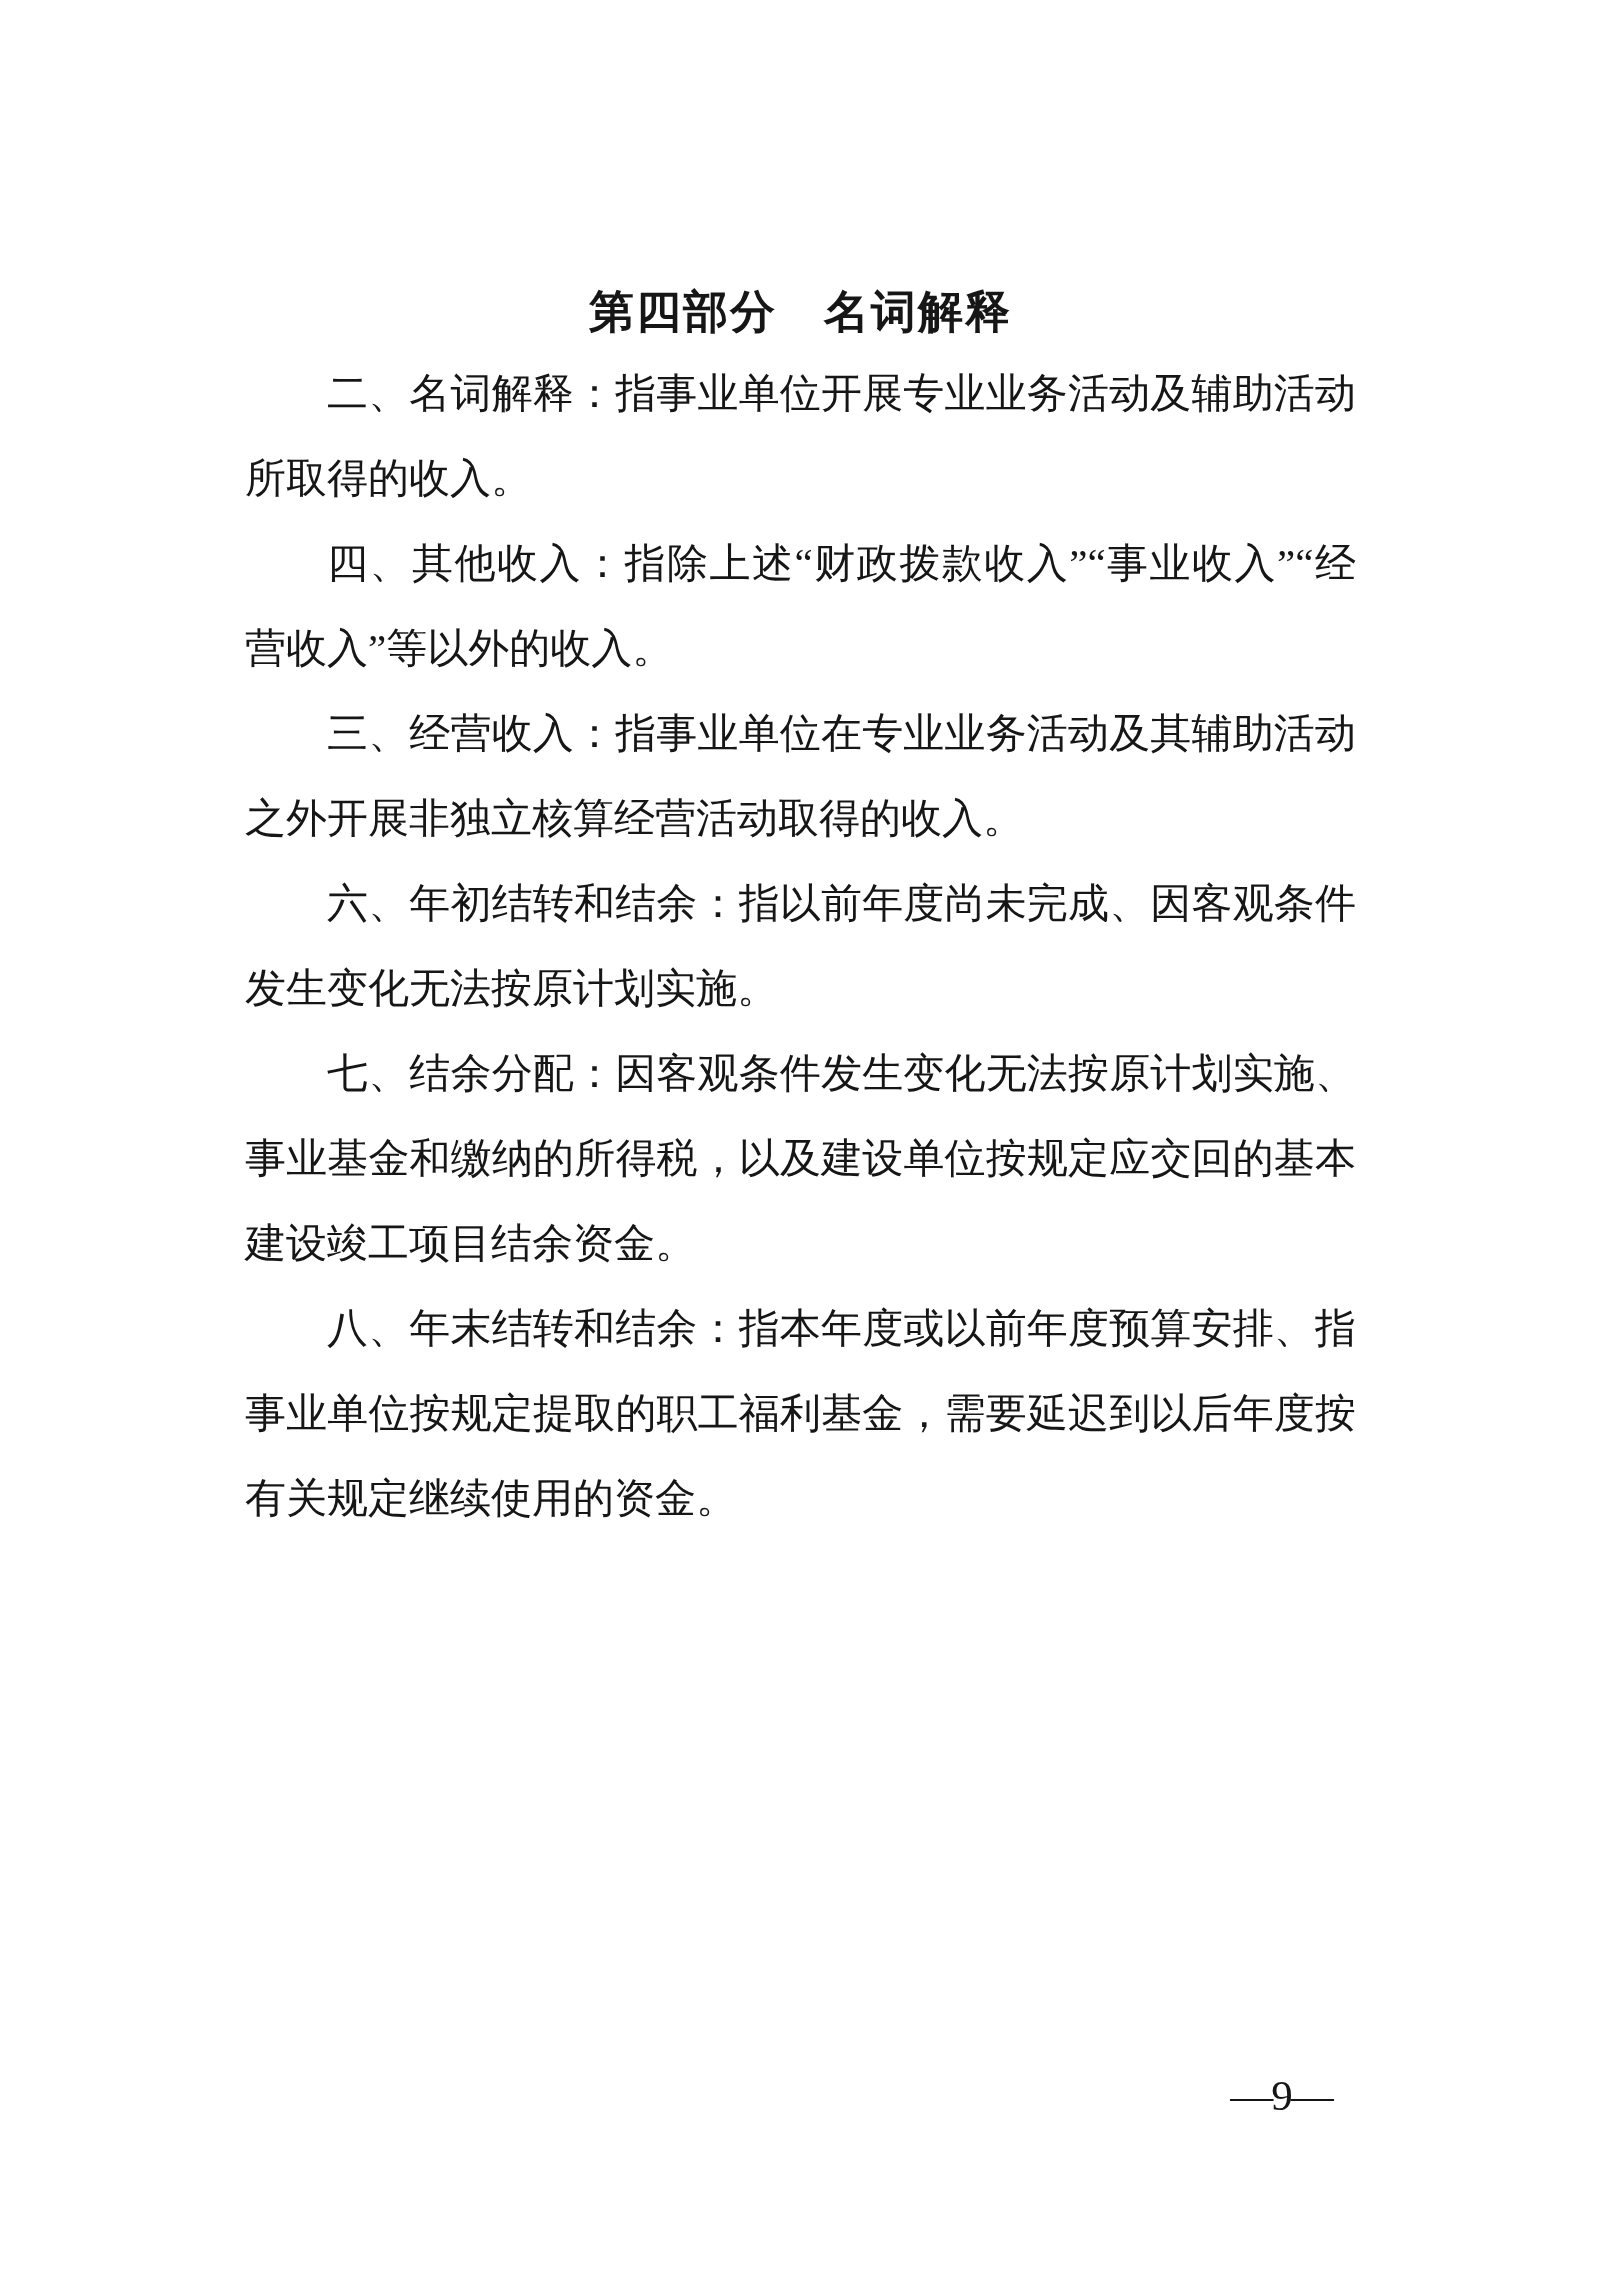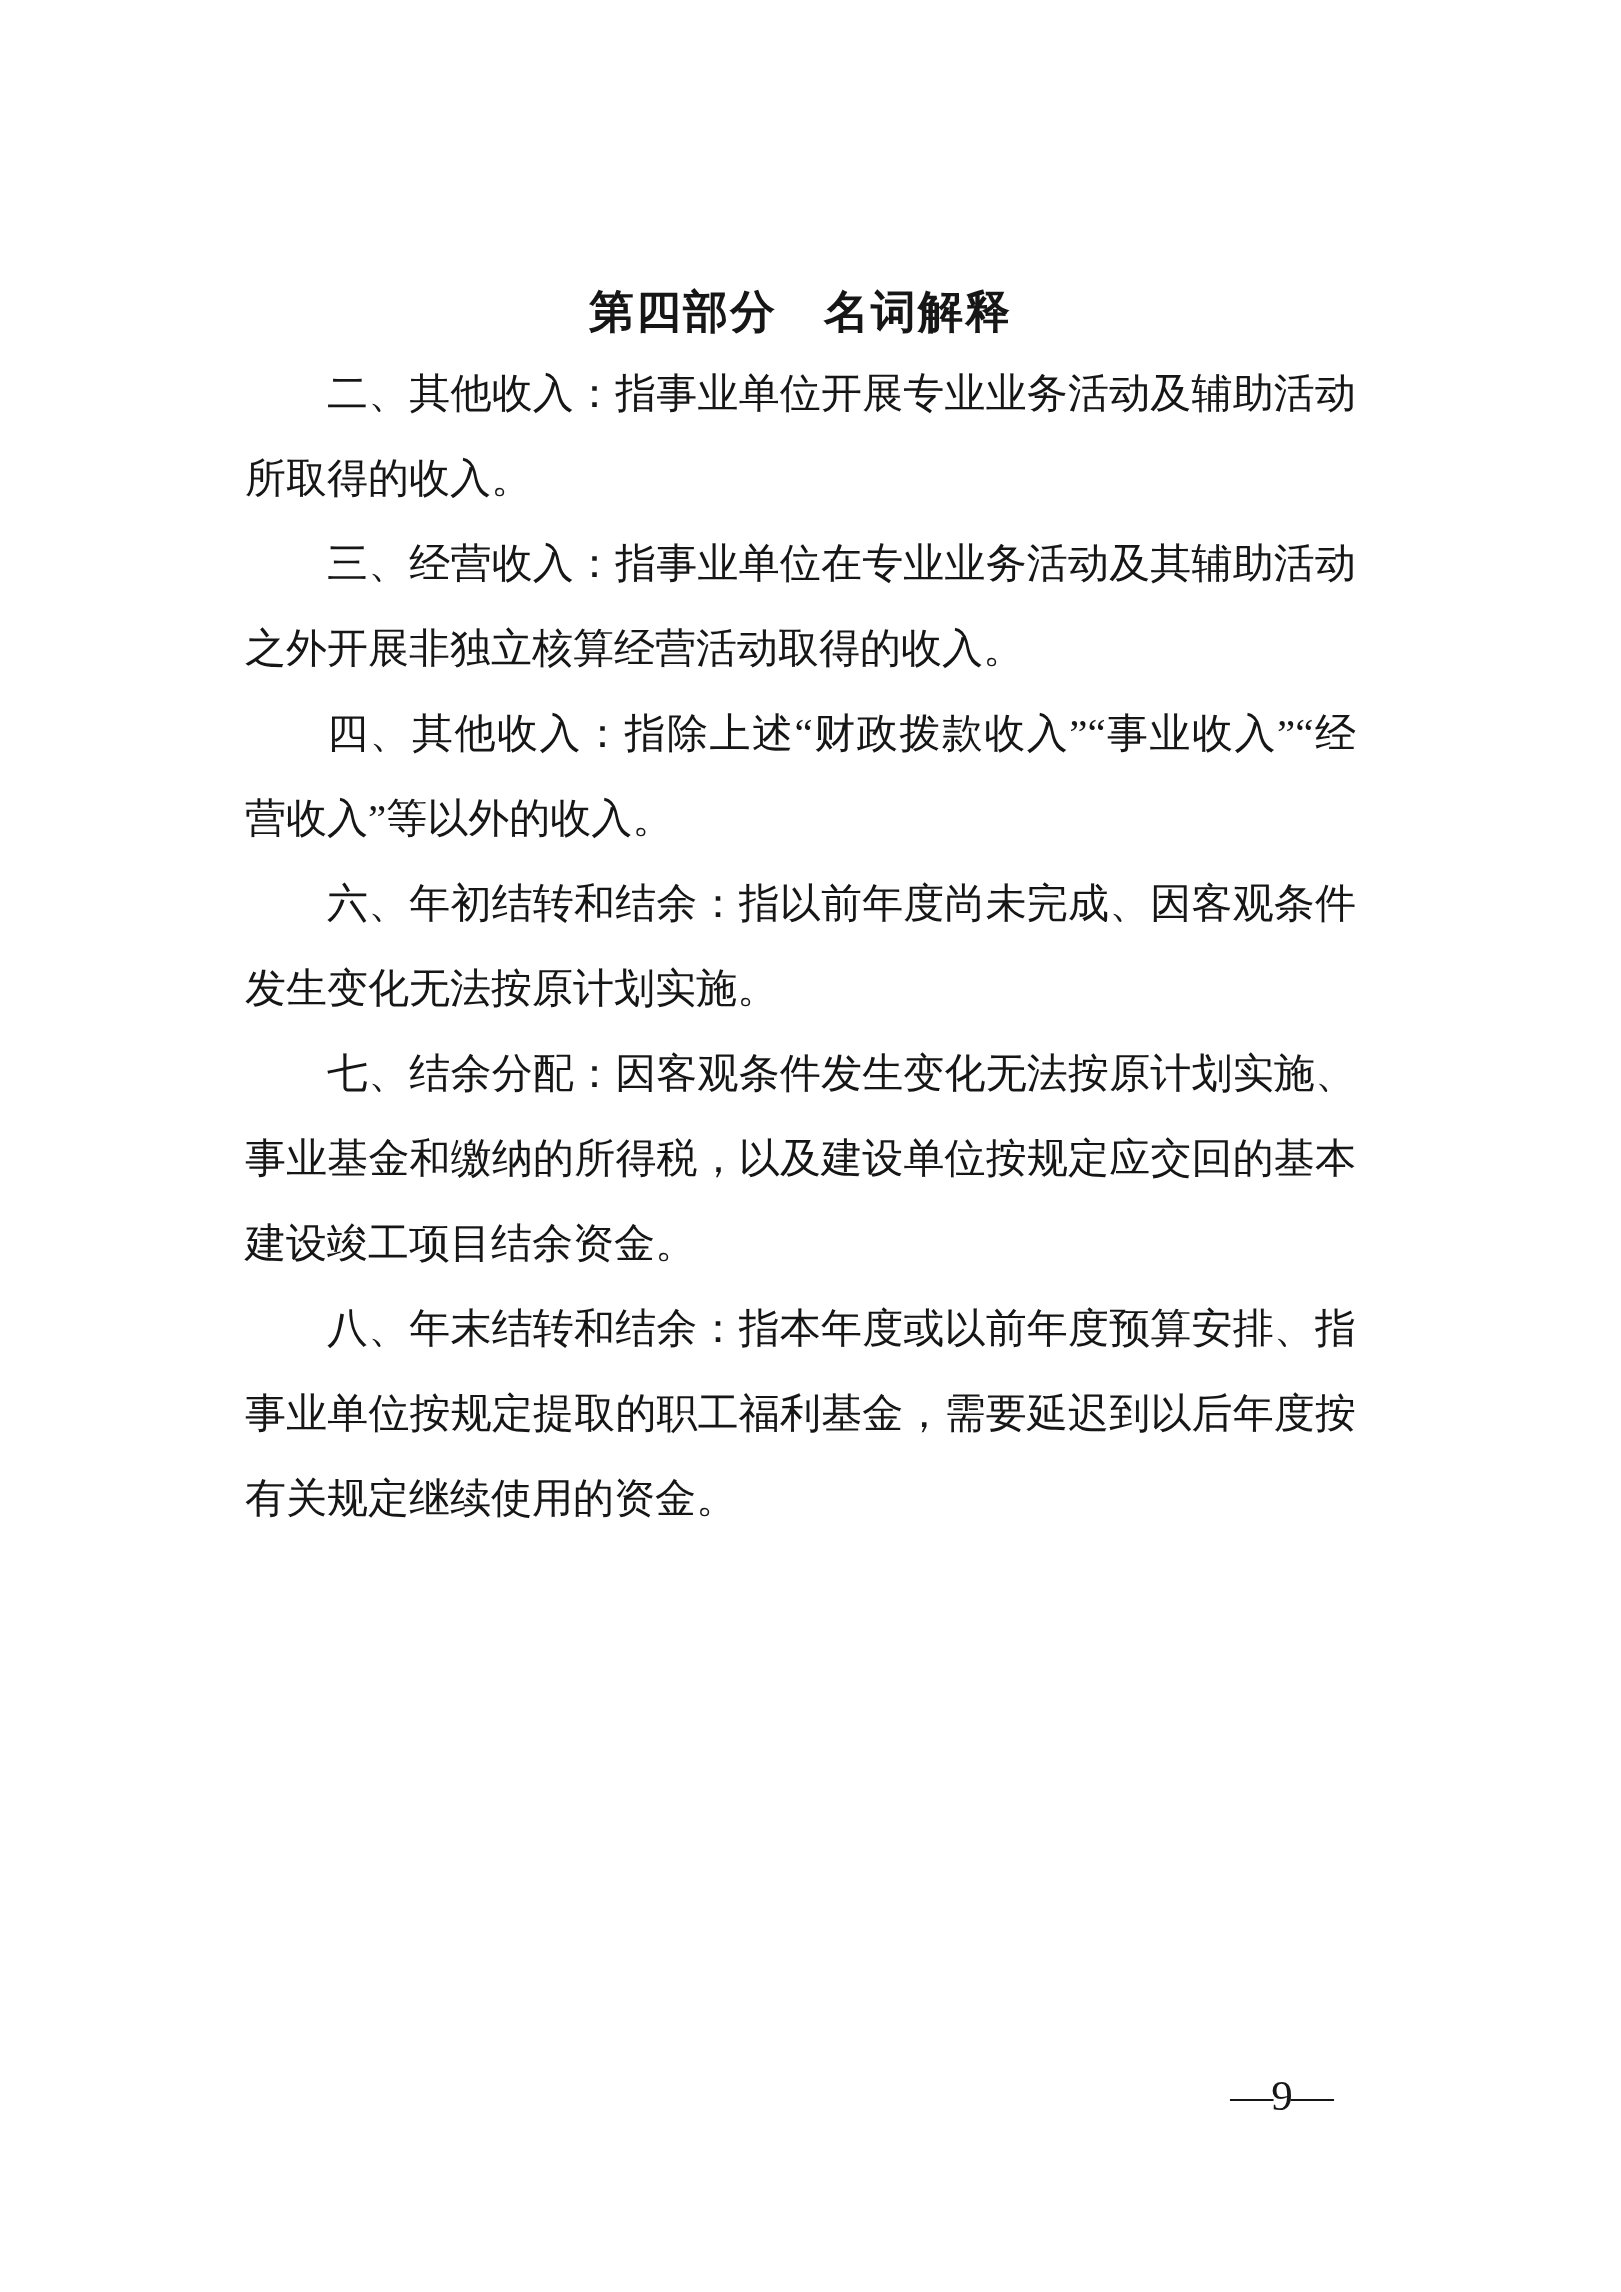--- a/index.html
+++ b/index.html
@@ -58,23 +58,23 @@
   }
 </style>
 </head>
 <body>
 
 <div class="page">
 
   <h1 class="doc-title">第四部分　名词解释</h1>
 
   <div class="doc-body">
-    <p>二、其他收入：指事业单位开展专业业务活动及辅助活动所取得的收入。</p>
+    <p>二、名词解释：指事业单位开展专业业务活动及辅助活动所取得的收入。</p>
+    <p>四、其他收入：指除上述“财政拨款收入”“事业收入”“经营收入”等以外的收入。</p>
     <p>三、经营收入：指事业单位在专业业务活动及其辅助活动之外开展非独立核算经营活动取得的收入。</p>
-    <p>四、其他收入：指除上述“财政拨款收入”“事业收入”“经营收入”等以外的收入。</p>
     <p>六、年初结转和结余：指以前年度尚未完成、因客观条件发生变化无法按原计划实施。</p>
     <p>七、结余分配：因客观条件发生变化无法按原计划实施、事业基金和缴纳的所得税，以及建设单位按规定应交回的基本建设竣工项目结余资金。</p>
     <p>八、年末结转和结余：指本年度或以前年度预算安排、指事业单位按规定提取的职工福利基金，需要延迟到以后年度按有关规定继续使用的资金。</p>
   </div>
 
   <div class="page-number">—9—</div>
 
 </div>
 
 

